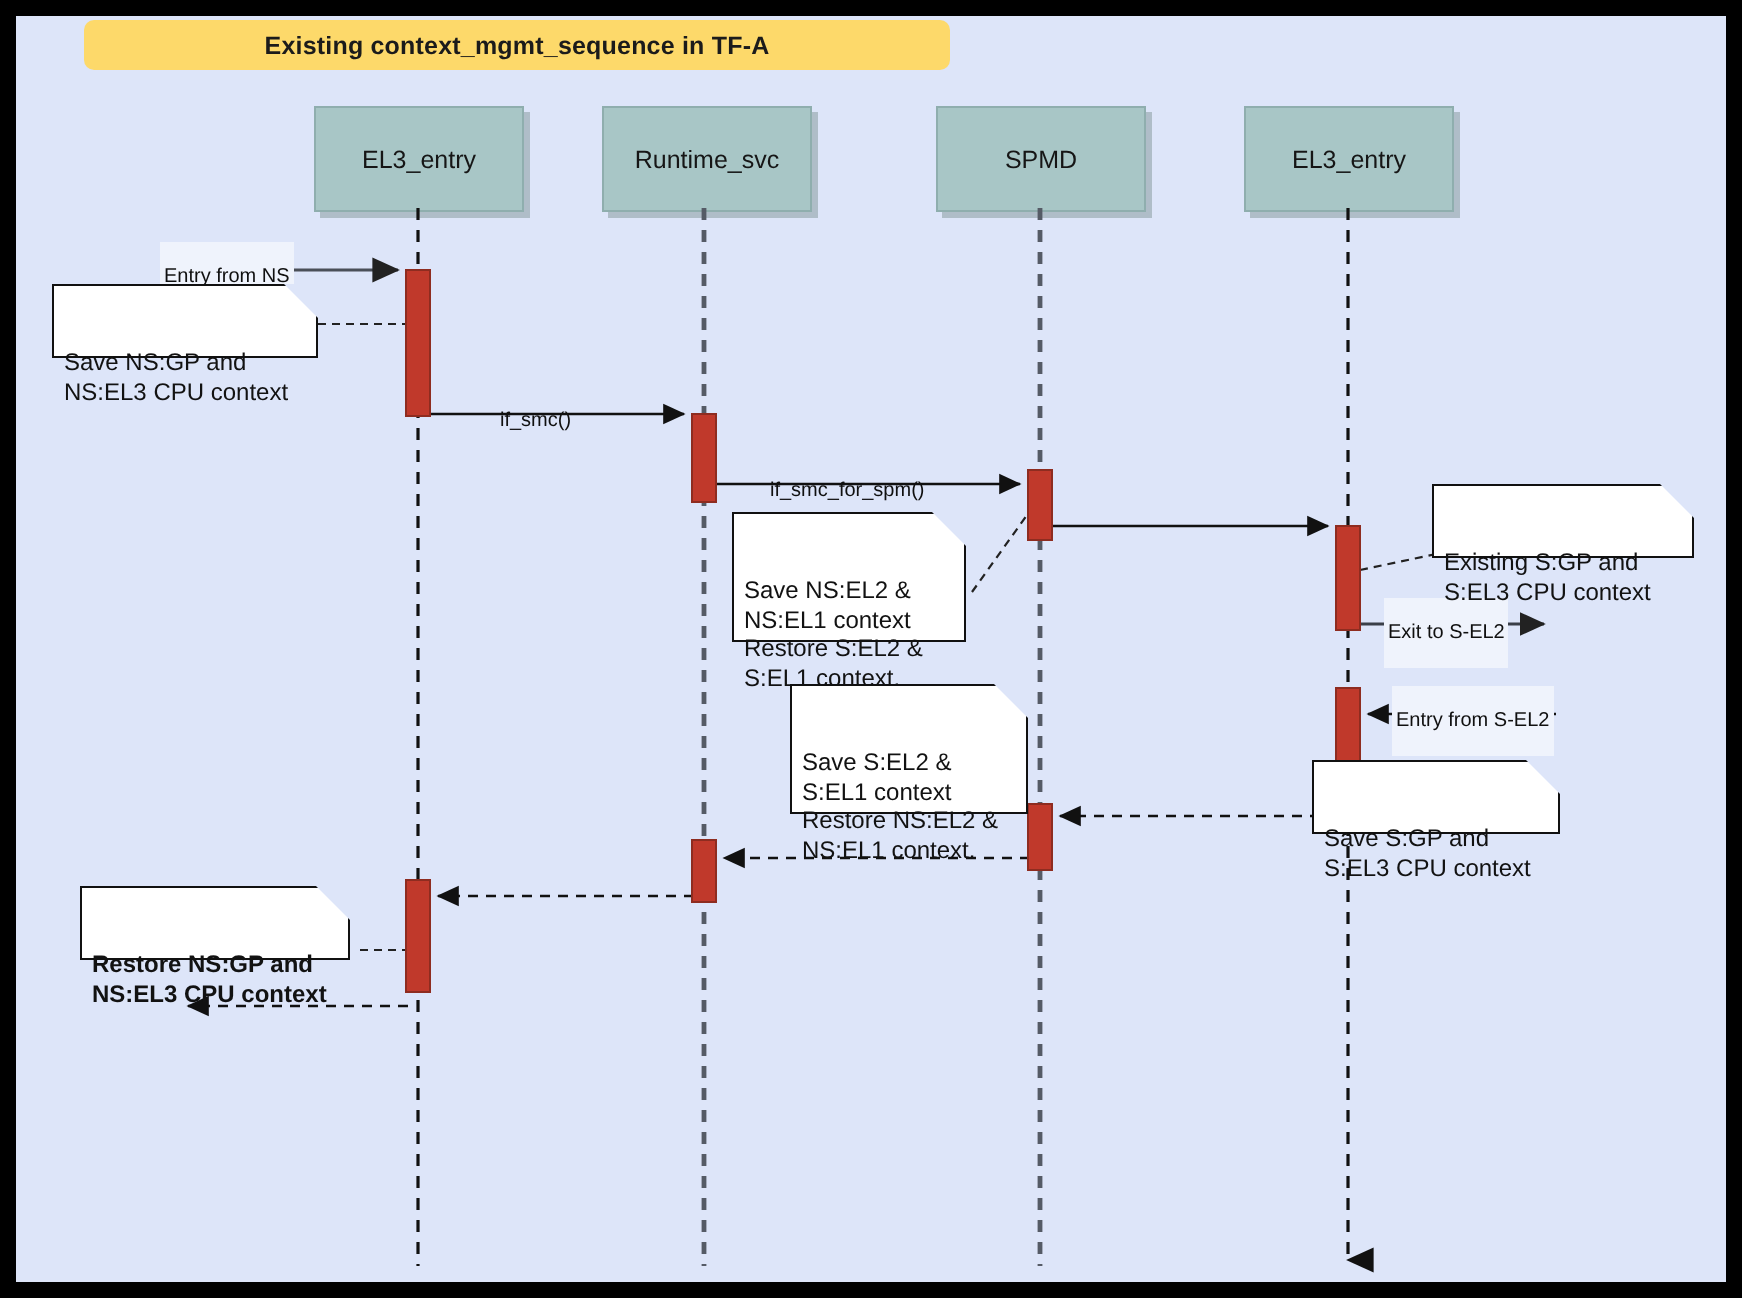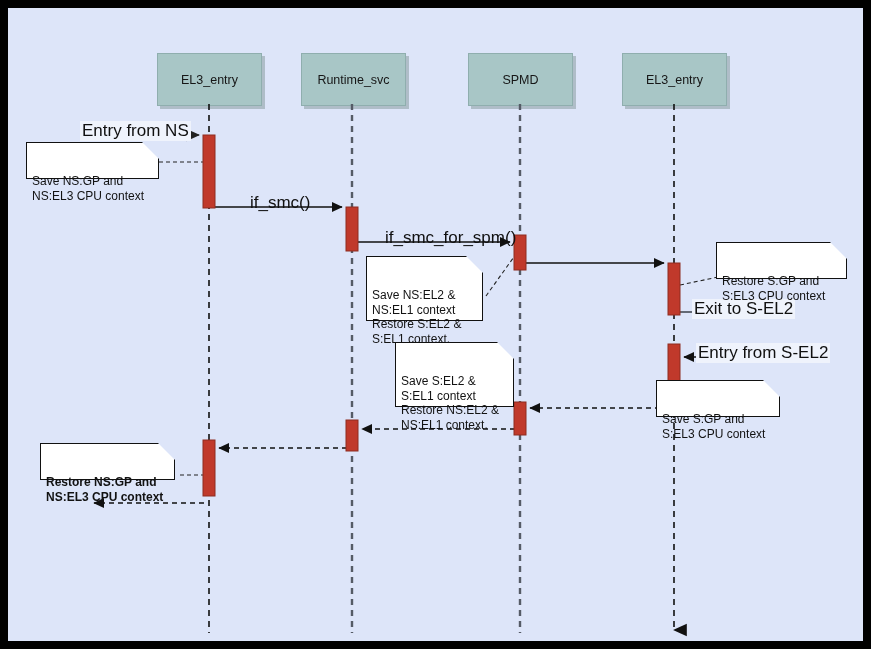--- a/index.html
+++ b/index.html
@@ -79,35 +79,36 @@
     top: -1px;
     width: 0;
     height: 0;
     border-left: 17px solid transparent;
     border-top: 17px solid #DDE5F9;
   }
 
   
   .msg-label {
     position: absolute;
-    font-size: 17px;
+    font-size: 10px;
     color: #101010;
     background: #EFF3FC;
-    padding: 0 2px;
+    padding: 12px 2px;
     white-space: nowrap;
   }
   .msg-label.plain {
     background: transparent;
   }
 </style>
 </head>
 <body>
 
 <div id="canvas">
 
+  <div class="title-banner">Existing context_mgmt_sequence in TF-A</div>
 
   <div class="lifeline-head" style="left:149px; top:45px; width:103px; height:51px;">EL3_entry</div>
   <div class="lifeline-head" style="left:293px; top:45px; width:103px; height:51px;">Runtime_svc</div>
   <div class="lifeline-head" style="left:460px; top:45px; width:103px; height:51px;">SPMD</div>
   <div class="lifeline-head" style="left:614px; top:45px; width:103px; height:51px;">EL3_entry</div>
 
   <svg id="svgroot" viewBox="0 0 855 633" xmlns="http://www.w3.org/2000/svg">
     <defs>
       <marker id="ah-black" markerWidth="9" markerHeight="9" refX="8" refY="4.5" orient="auto">
         <path d="M0,0.6 L8.6,4.5 L0,8.4 Z" fill="#111111"></path>
@@ -240,21 +241,21 @@
   <div class="note" style="left:358px; top:248px; width:117px; height:65px;">
     <span class="foldline"></span>
     <span>Save NS:EL2 &amp;
 NS:EL1 context
 Restore S:EL2 &amp;
 S:EL1 context.</span>
   </div>
 
   <div class="note" style="left:708px; top:234px; width:131px; height:37px;">
     <span class="foldline"></span>
-    <span>Restore S:GP and
+    <span>Existing S:GP and
 S:EL3 CPU context</span>
   </div>
 
   <div class="note" style="left:358px; top:334px; width:119px; height:65px;margin-left:29px;">
     <span class="foldline"></span>
     <span>Save S:EL2 &amp;
 S:EL1 context
 Restore NS:EL2 &amp;
 NS:EL1 context.</span>
   </div>

